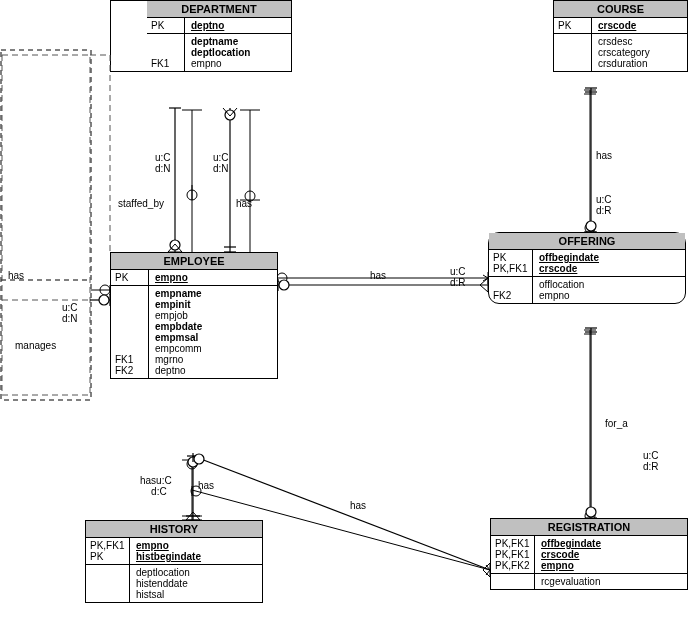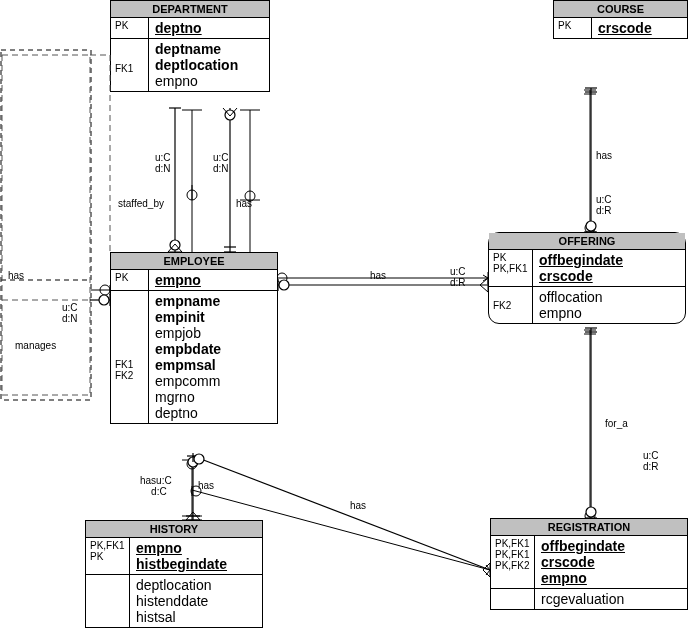--- a/index.html
+++ b/index.html
@@ -37,21 +37,21 @@
     }
     .entity-keys {
       padding: 2px 4px;
       border-right: 1px solid #000;
       font-size: 10px;
       min-width: 38px;
       white-space: nowrap;
     }
     .entity-attrs {
       padding: 2px 6px;
-      font-size: 14px;
+      font-size: 10px;
     }
     .entity-section {
       border-top: 1px solid #000;
     }
     
     .lines-svg {
       position: absolute;
       top: 0;
       left: 0;
       width: 690px;
@@ -141,23 +141,35 @@
   <div class="entity" style="left:553px; top:0px; width:135px;">
     <div class="entity-header">COURSE</div>
     <div class="entity-body">
       <div class="entity-keys">
         <div>PK</div>
       </div>
       <div class="entity-attrs">
         <div style="text-decoration:underline; font-weight:bold;">crscode</div>
       </div>
     </div>
-  </div>
-
-  <div class="entity" style="left:110px; top:0px; width:160px;">
+    <div class="entity-body entity-section">
+      <div class="entity-keys">
+        <div>&nbsp;</div>
+        <div>&nbsp;</div>
+        <div>&nbsp;</div>
+      </div>
+      <div class="entity-attrs">
+        <div>crsdesc</div>
+        <div>crscategory</div>
+        <div>crsduration</div>
+      </div>
+    </div>
+  </div>
+
+  <div class="entity" style="left:110px; top:0px; width:182px;padding-left:36px;">
     <div class="entity-header">DEPARTMENT</div>
     <div class="entity-body">
       <div class="entity-keys">PK</div>
       <div class="entity-attrs">
         <div style="text-decoration:underline; font-weight:bold;">deptno</div>
       </div>
     </div>
     <div class="entity-body entity-section">
       <div style="padding:2px 4px; border-right:1px solid #000; font-size:10px; min-width:38px;">
         <div>&nbsp;</div>

